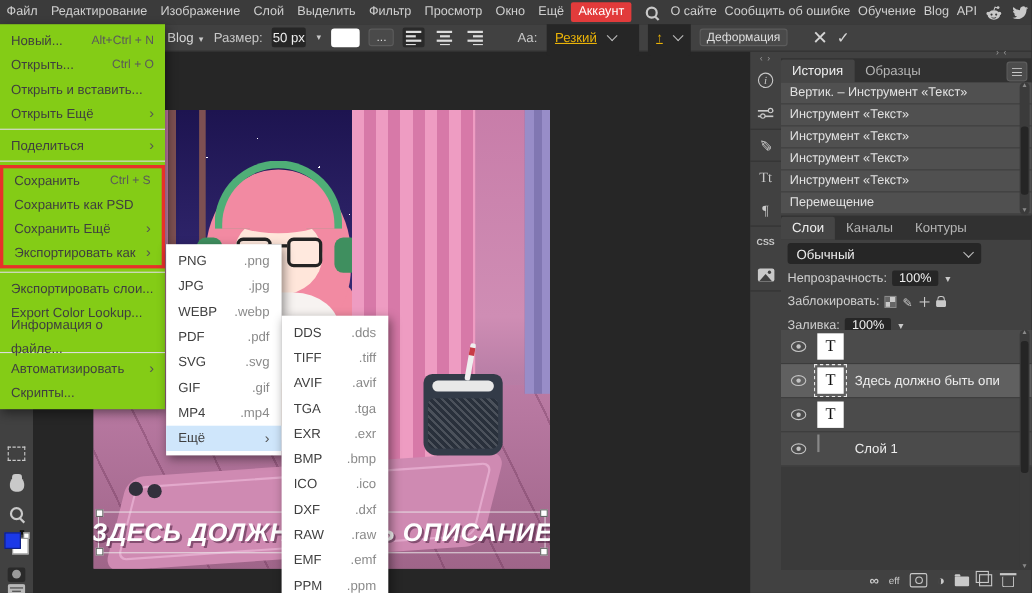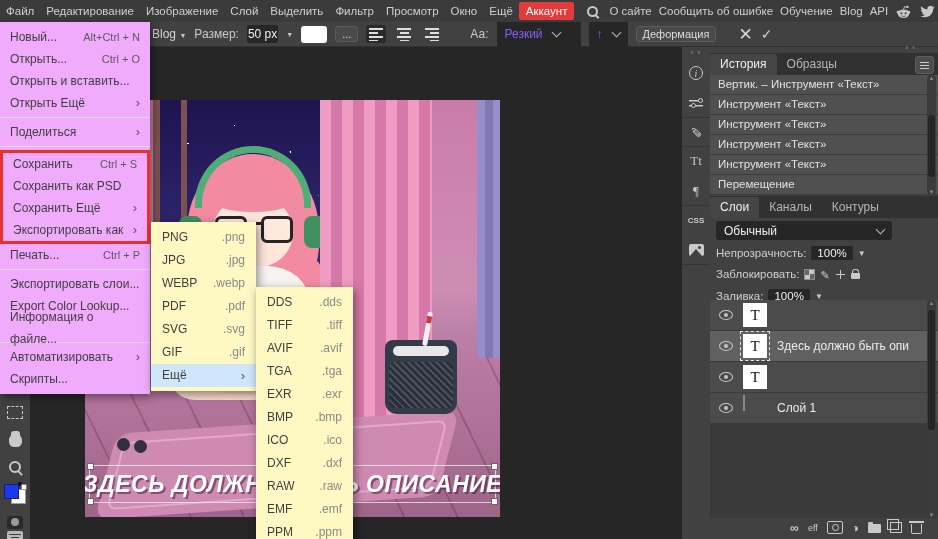--- a/index.html
+++ b/index.html
@@ -31,21 +31,21 @@
   .align{width:20px;height:18px;display:inline-flex;align-items:center;justify-content:center;border-radius:2px;}
   .align.active{background:#2a2a2a;}
   .al{width:14px;height:13px;display:inline-block;background-repeat:no-repeat;}
   .al-left{background-image:linear-gradient(#ddd,#ddd),linear-gradient(#ddd,#ddd),linear-gradient(#ddd,#ddd),linear-gradient(#ddd,#ddd);
            background-size:14px 2px,9px 2px,14px 2px,9px 2px;background-position:0 0,0 4px,0 8px,0 12px;}
   .al-center{background-image:linear-gradient(#ddd,#ddd),linear-gradient(#ddd,#ddd),linear-gradient(#ddd,#ddd),linear-gradient(#ddd,#ddd);
            background-size:14px 2px,9px 2px,14px 2px,9px 2px;background-position:0 0,50% 4px,0 8px,50% 12px;}
   .al-right{background-image:linear-gradient(#ddd,#ddd),linear-gradient(#ddd,#ddd),linear-gradient(#ddd,#ddd),linear-gradient(#ddd,#ddd);
            background-size:14px 2px,9px 2px,14px 2px,9px 2px;background-position:0 0,100% 4px,0 8px,100% 12px;}
   .ob-select{background:#262626;border-radius:3px;height:34px;display:inline-flex;align-items:center;
-             gap:10px;padding:0 8px;color:#8b5cf6;}
+             gap:10px;padding:0 8px;color:#eab308;text-decoration:underline;}
   .chev{width:6px;height:6px;border-right:1.5px solid #bbb;border-bottom:1.5px solid #bbb;transform:rotate(45deg);margin-top:-3px;display:inline-block;}
   .ob-x{font-size:17px;color:#d5d5d5;margin-left:14px;}
   .ob-check{font-size:14px;color:#d5d5d5;}
 
   
   .ltoolbar{position:absolute;left:0;top:47px;width:30px;height:492px;background:#414141;z-index:4;}
   .tool{position:absolute;left:0;width:30px;height:26px;display:flex;align-items:center;justify-content:center;}
   .t-rect{width:14px;height:11px;border:1px dashed #c9c9c9;}
   .t-hand{width:13px;height:13px;background:#c9c9c9;border-radius:45% 45% 40% 40%;position:relative;}
   .t-hand::before{content:"";position:absolute;top:-3px;left:2px;width:9px;height:5px;background:#c9c9c9;border-radius:3px 3px 0 0;}
@@ -196,28 +196,28 @@
   .mask-ic::after{content:"";position:absolute;left:4px;top:2px;width:5px;height:5px;border:1px solid #c9c9c9;border-radius:50%;}
   .adj-ic{font-size:12px;line-height:12px;}
   .folder-ic{width:13px;height:9px;background:#c9c9c9;border-radius:1px;position:relative;margin-top:2px;}
   .folder-ic::before{content:"";position:absolute;left:0;top:-2px;width:5px;height:2px;background:#c9c9c9;border-radius:1px 1px 0 0;}
   .newlayer-ic{width:10px;height:9px;border:1px solid #c9c9c9;background:#414141;position:relative;}
   .newlayer-ic::before{content:"";position:absolute;left:-4px;top:-4px;width:10px;height:9px;border:1px solid #c9c9c9;}
   .trash-ic{width:9px;height:9px;border:1px solid #c9c9c9;border-top:none;border-radius:0 0 2px 2px;position:relative;margin-top:3px;}
   .trash-ic::before{content:"";position:absolute;left:-3px;top:-3px;width:15px;height:1.5px;background:#c9c9c9;}
 
   
-  .filemenu{position:absolute;left:0;top:22px;width:150px;background:#f0abfc;z-index:40;
+  .filemenu{position:absolute;left:0;top:22px;width:150px;background:#84cc16;z-index:40;
       box-shadow:2px 3px 9px rgba(0,0,0,.45);padding:4px 0;box-sizing:border-box;color:#3f3f3f;font-size:12px;}
   .fm-item{height:22px;line-height:22px;padding:0 10px;display:flex;justify-content:space-between;align-items:center;}
   .fm-short{color:#5a5a5a;font-size:11px;}
   .fm-arrow{color:#555;font-size:13px;line-height:22px;}
   .fm-sep{height:1px;background:#dcdcdc;margin:3px 0;}
   .redbox{border:3px solid #e8312a;}
-  .submenu{position:absolute;background:#fef9c3;z-index:41;box-shadow:2px 3px 9px rgba(0,0,0,.45);
+  .submenu{position:absolute;background:#ffffff;z-index:41;box-shadow:2px 3px 9px rgba(0,0,0,.45);
       padding:4px 0;color:#3f3f3f;font-size:12px;box-sizing:border-box;}
   .sm-item{height:23px;line-height:23px;padding:0 11px;display:flex;justify-content:space-between;align-items:center;}
   .sm-item .ext{color:#8a8a8a;}
   .sm-item.hl{background:#cfe6fb;}
   .exportmenu{left:151px;top:222px;width:105px;}
   .moremenu{left:256px;top:287px;width:97px;z-index:42;}
 </style>
 </head>
 <body>
 
@@ -515,26 +515,20 @@
       </div>
     <div class="fm-item">
         <span>Сохранить Ещё</span>
         <span class="fm-arrow">›</span>
       </div>
     <div class="fm-item">
         <span>Экспортировать как</span>
         <span class="fm-arrow">›</span>
       </div>
   </div>
-  <div class="fm-group">
-    <div class="fm-item">
-        <span>Печать...</span>
-        <span class="fm-short">Ctrl + P</span>
-      </div>
-  </div>
   <div class="fm-sep"></div>
   <div class="fm-group">
     <div class="fm-item">
         <span>Экспортировать слои...</span>
       </div>
     <div class="fm-item">
         <span>Export Color Lookup...</span>
       </div>
     <div class="fm-item">
         <span>Информация о файле...</span>
@@ -569,20 +563,24 @@
       <span>PDF</span>
       <span class="ext">.pdf</span>
     </div>
   <div class="sm-item">
       <span>SVG</span>
       <span class="ext">.svg</span>
     </div>
   <div class="sm-item">
       <span>GIF</span>
       <span class="ext">.gif</span>
+    </div>
+  <div class="sm-item">
+      <span>MP4</span>
+      <span class="ext">.mp4</span>
     </div>
   <div class="sm-item hl">
       <span>Ещё</span>
       <span class="fm-arrow">›</span>
     </div>
 </div>
 
 <div class="submenu moremenu">
   <div class="sm-item">
       <span>DDS</span>

